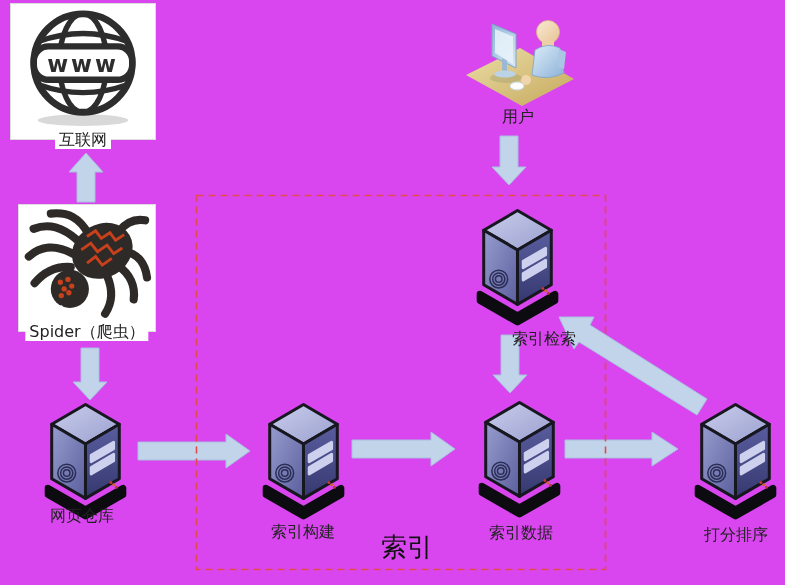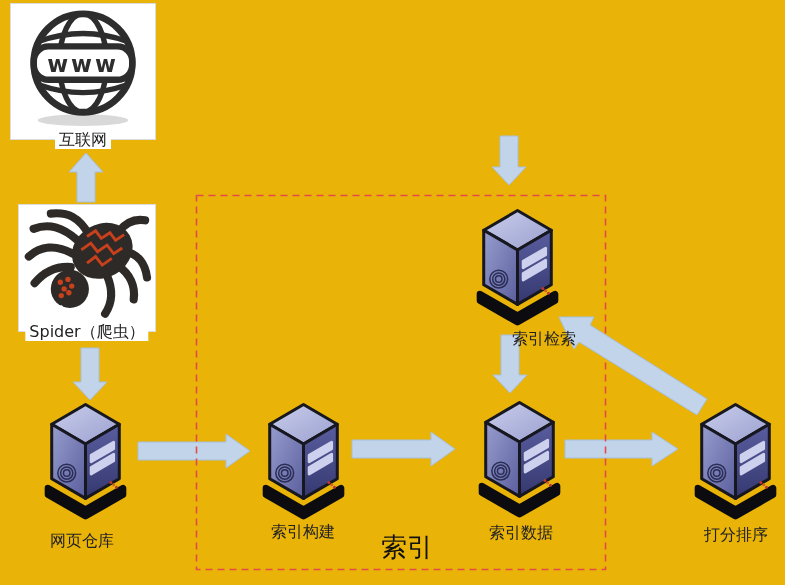--- a/index.html
+++ b/index.html
@@ -1,17 +1,17 @@
 <!DOCTYPE html>
 <html><head>
 <meta charset="utf-8">
 <style>
   html,body{margin:0;padding:0;background:#fff;}
   .stage{
-    position:relative;width:785px;height:585px;background:#eab308;overflow:hidden;
+    position:relative;width:785px;height:585px;background:#d946ef;overflow:hidden;
     font-family:"DejaVu Sans","Liberation Sans",sans-serif;color:#222;
   }
   .stage svg{display:block;}
   .edges{position:absolute;left:0;top:0;}
   .node{position:absolute;}
   .imgbox{
     position:absolute;border:1px solid #dcdcdc;background:#fff;
   }
   .imgbox .boxlabel{
     position:absolute;left:50%;bottom:-10px;transform:translateX(-50%);
@@ -138,26 +138,43 @@
         <circle cx="46" cy="87" r="2.8"></circle>
           <circle cx="54" cy="84" r="2.8"></circle>
         <circle cx="43" cy="94" r="2.8"></circle>
           <circle cx="51" cy="91" r="2.8"></circle>
       </g>
       <path d="M31,99 a8,8 0 0 0 12,7" fill="none" stroke="#fff" stroke-width="3.5" stroke-linecap="round"></path>
     </svg>
     <div class="boxlabel">Spider（爬虫）</div>
   </div>
 
+  <div class="node" style="left:458px;top:8px;width:120px;height:120px;">
+    <svg width="120" height="102" viewBox="0 0 120 102">
+      <polygon points="8,67 62,40 116,71 64,98" fill="url(#gPlat)"></polygon>
+      <ellipse cx="48" cy="70" rx="16" ry="5" fill="#8a8f6a" opacity="0.3"></ellipse>
+      <circle cx="90" cy="24" r="11.5" fill="url(#gHead)" stroke="#d8b283" stroke-width="0.8"></circle>
+      <path d="M84,33 h12 v6 h-12 z" fill="#eccfa4"></path>
+      <path d="M77,42 q12,-8 25,-2 l4,25 q-16,8 -32,2 z" fill="url(#gBody)" stroke="#7ba2c8" stroke-width="0.8"></path>
+      <path d="M101,41 l7,3 -2,17 -6,-2 z" fill="#a9c7e3"></path>
+      <polygon points="34,16 58,26 58,60 34,48" fill="url(#gMon)" stroke="#7fa3c8" stroke-width="1"></polygon>
+      <polygon points="37,21 55,28.5 55,56 37,45" fill="#eaf3fa" opacity="0.85"></polygon>
+      <path d="M44,50 l5,2.5 v12 l-5,-2.5 z" fill="#9cb8d2"></path>
+      <ellipse cx="47" cy="66" rx="11" ry="3.5" fill="#bcd2e6"></ellipse>
+      <circle cx="68" cy="72" r="5" fill="#f0d5ac"></circle>
+      <ellipse cx="59" cy="78" rx="7" ry="4" fill="#fdfdfd" stroke="#c9d6e2" stroke-width="1"></ellipse>
+    </svg>
+    <div class="nodelabel" style="left:60px;top:99px;">用户</div>
+  </div>
 
   <div class="node" style="left:38px;top:398px;">
     <svg width="95" height="122">
         <use href="#sym-server"></use>
       </svg>
-    <div class="nodelabel" style="left:44px;top:133px;">网页仓库</div>
+    <div class="nodelabel" style="left:44px;top:108px;">网页仓库</div>
   </div>
 
   <div class="node" style="left:256px;top:398px;">
     <svg width="95" height="122">
         <use href="#sym-server"></use>
       </svg>
     <div class="nodelabel" style="left:47px;top:124px;">索引构建</div>
   </div>
 
   <div class="node" style="left:472px;top:396px;">

